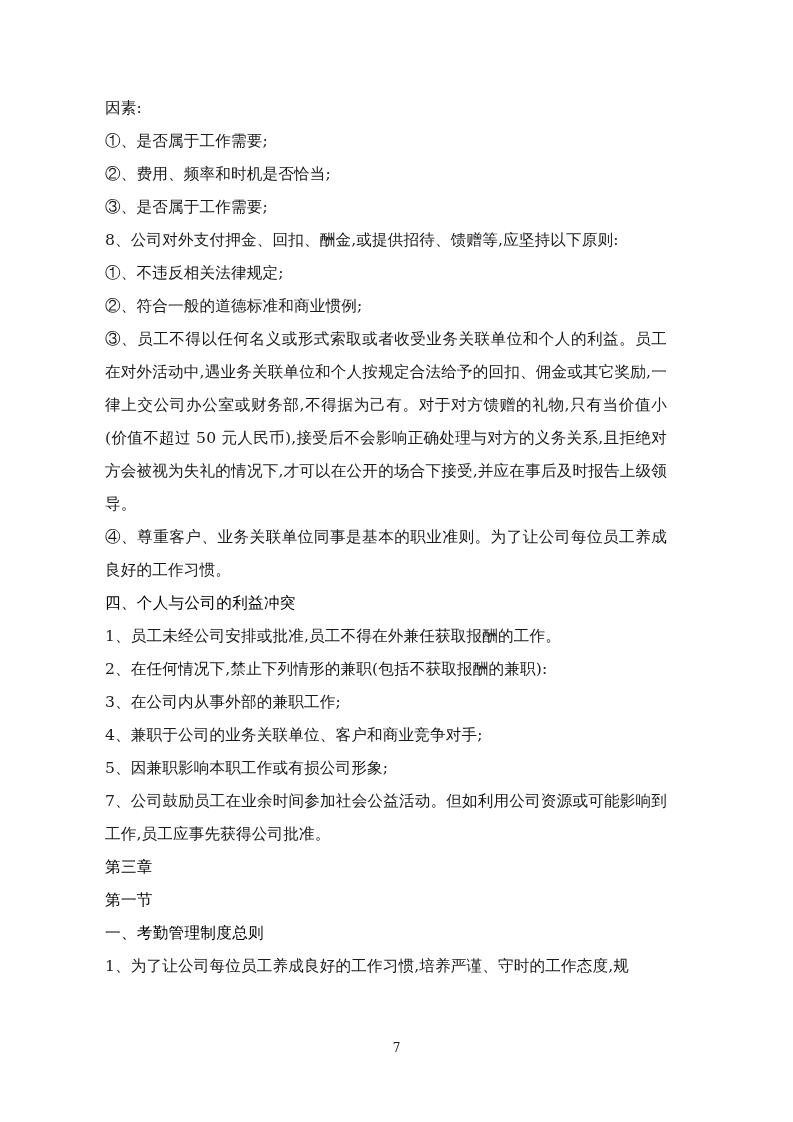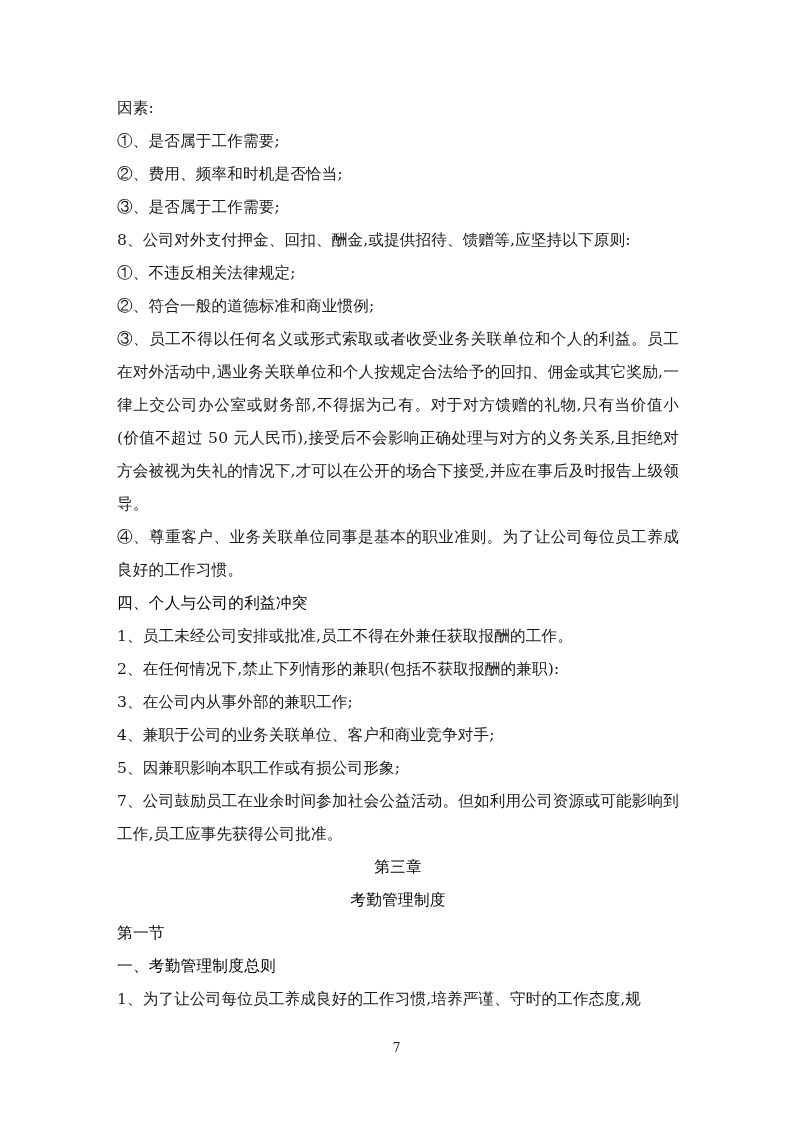--- a/index.html
+++ b/index.html
@@ -19,21 +19,21 @@
     width: 793px;
     height: 1122px;
     margin: 0 auto;
     background: #ffffff;
     overflow: hidden;
   }
 
   
   #content {
     position: absolute;
-    left: 117px;
+    left: 105px;
     top: 92px;
     width: 562px;
   }
 
   
   .para {
     font-size: 15.6px;
     line-height: 33px;
     color: #1a1a1a;
     text-align: justify;
@@ -42,21 +42,20 @@
     word-break: break-all;
   }
 
   .bold {
     font-weight: normal;
     color: #000000;
     letter-spacing: 0.3px;
   }
 
   .center {
-    text-align: center;
   }
 
   
   #page-number {
     position: absolute;
     left: 0;
     right: 0;
     top: 1040px;
     text-align: center;
     font-size: 12px;
@@ -85,21 +84,20 @@
     <div class="para bold">四、个人与公司的利益冲突</div>
 
     <div class="para">1、员工未经公司安排或批准,员工不得在外兼任获取报酬的工作。</div>
     <div class="para">2、在任何情况下,禁止下列情形的兼职(包括不获取报酬的兼职):</div>
     <div class="para">3、在公司内从事外部的兼职工作;</div>
     <div class="para">4、兼职于公司的业务关联单位、客户和商业竞争对手;</div>
     <div class="para">5、因兼职影响本职工作或有损公司形象;</div>
     <div class="para">7、公司鼓励员工在业余时间参加社会公益活动。但如利用公司资源或可能影响到工作,员工应事先获得公司批准。</div>
 
     <div class="para bold center">第三章</div>
-    <div class="para bold center">考勤管理制度</div>
 
     <div class="para bold">第一节</div>
     <div class="para bold">一、考勤管理制度总则</div>
 
     <div class="para">1、为了让公司每位员工养成良好的工作习惯,培养严谨、守时的工作态度,规</div>
 
   </div>
 
   <div id="page-number">7</div>
 

